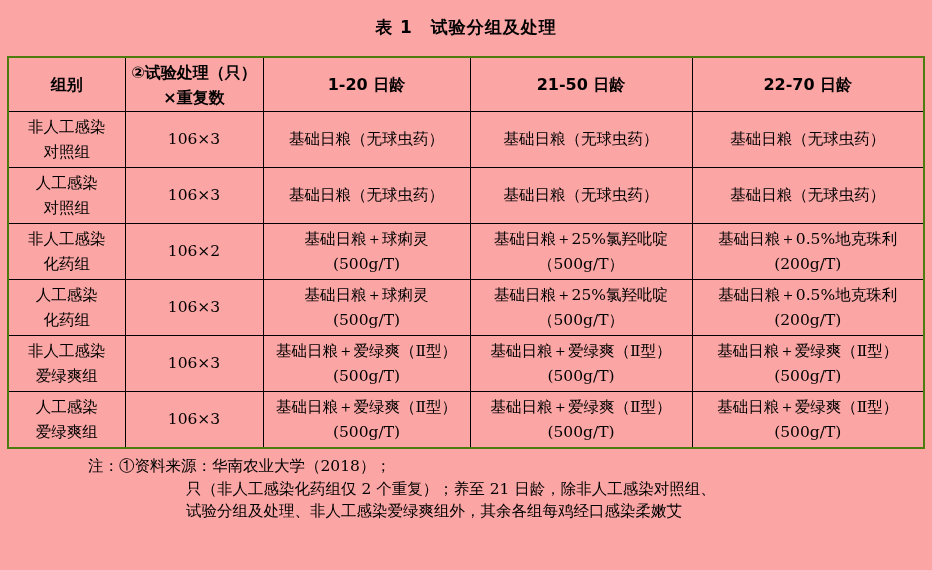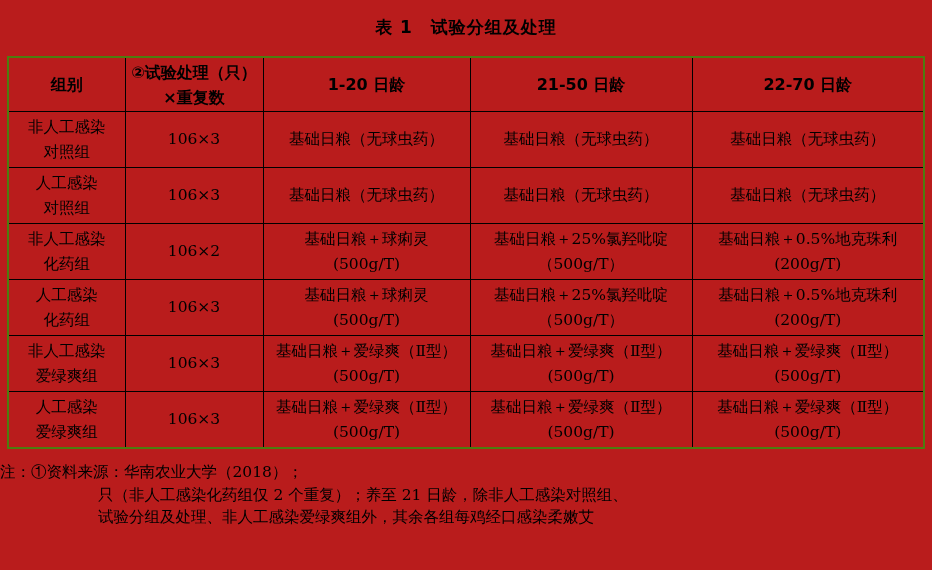--- a/index.html
+++ b/index.html
@@ -5,21 +5,21 @@
   html, body {
     margin: 0;
     padding: 0;
     background: #ffffff;
     color: #000000;
   }
   .page {
     position: relative;
     width: 932px;
     height: 570px;
-    background: #b91c1c;
+    background: #fca5a5;
     font-family: "DejaVu Serif", "Liberation Serif", serif;
     overflow: hidden;
   }
   .title {
     padding-top: 14px;
     height: 27px;
     text-align: center;
     font-family: "DejaVu Sans", "Liberation Sans", sans-serif;
     font-weight: bold;
     font-size: 17px;
@@ -48,21 +48,22 @@
     font-size: 16px;
     line-height: 25px;
   }
   table.grid td {
     height: 55px;
     font-size: 15.5px;
     line-height: 25px;
     font-weight: normal;
   }
   .notes {
-    padding-top: 12px;
+    margin-left: 88px;
+    padding-top: 6px;
     font-size: 15.5px;
     line-height: 22.5px;
   }
   .note-line {
     white-space: nowrap;
   }
   .indent-circled {
     padding-left: 32px;
   }
   .indent-hanging {

